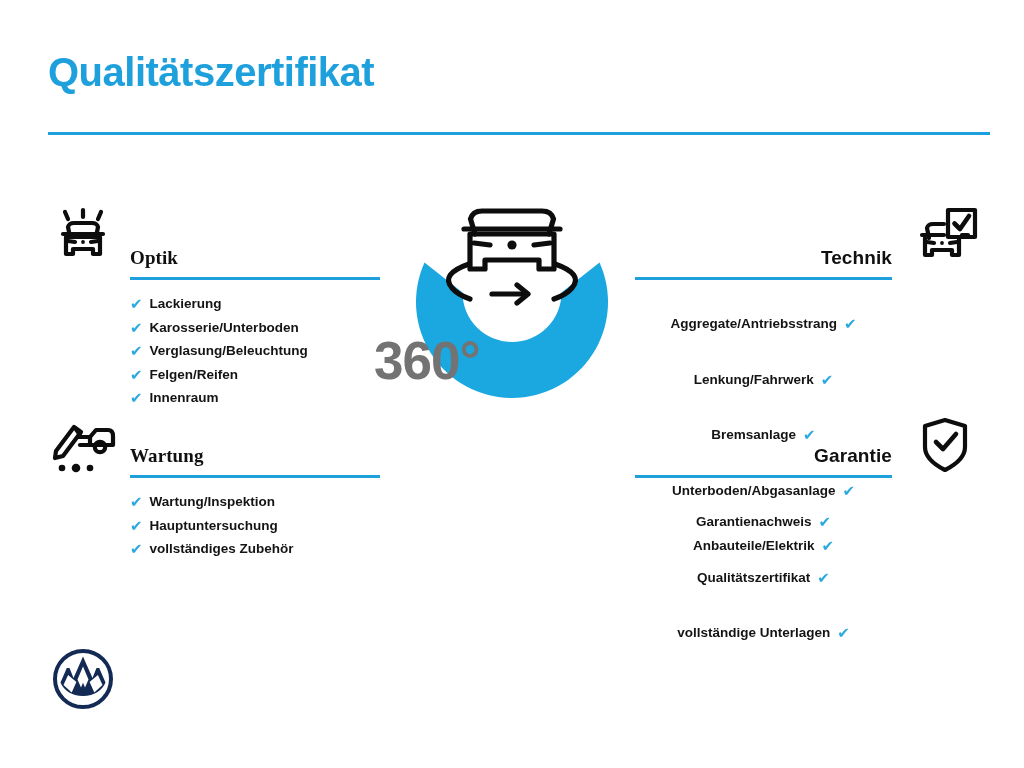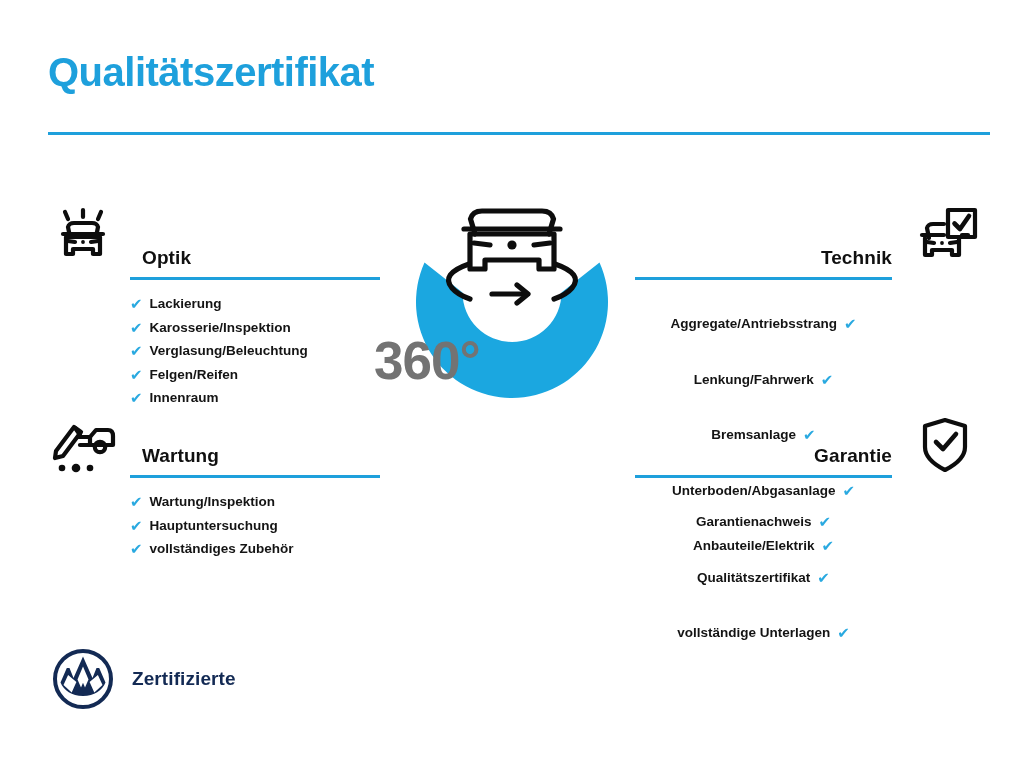--- a/index.html
+++ b/index.html
@@ -61,21 +61,21 @@
     white-space: nowrap;
     letter-spacing: 0.1px;
   }
   .block-rule {
     position: absolute;
     bottom: 0;
     height: 3px;
     background: #1EA0DC;
   }
 
-  .block.left  .block-title { left: 12px; }
+  .block.left  .block-title { left: 0; font-family: Liberation Serif, serif; }
   .block.right .block-title { right: 0; text-align: right; }
   .block .block-rule { left: 0; right: 0; }
 
   .items {
     list-style: none;
     margin: 0;
     padding: 0;
     margin-top: 12px;
   }
   .item {
@@ -176,21 +176,21 @@
       <div class="block-title">Optik</div>
       <div class="block-rule"></div>
     </div>
     <ul class="items">
       <li class="item">
           <span class="check">✔</span>
           <span>Lackierung</span>
         </li>
       <li class="item">
           <span class="check">✔</span>
-          <span>Karosserie/Inspektion</span>
+          <span>Karosserie/Unterboden</span>
         </li>
       <li class="item">
           <span class="check">✔</span>
           <span>Verglasung/Beleuchtung</span>
         </li>
       <li class="item">
           <span class="check">✔</span>
           <span>Felgen/Reifen</span>
         </li>
       <li class="item">
@@ -352,17 +352,16 @@
                  L17.5 20
                  L21.5 30
                  L26.8 18
                  Z
                  M31 18.5 L25.5 31.5 L29 39.5 L31 34.8 L33 39.5 L36.5 31.5 Z
                  M16.1 27 L11.5 37 L19.7 44.6 L24.4 34 Z
                  M45.9 27 L50.5 37 L42.3 44.6 L37.6 34 Z" fill="#132A54" fill-rule="evenodd"></path>
       </svg>
     </div>
     <div class="vw-words">
-      <div>Zertifizierte</div>
     </div>
   </div>
 
 </div>
 
 </body></html>

